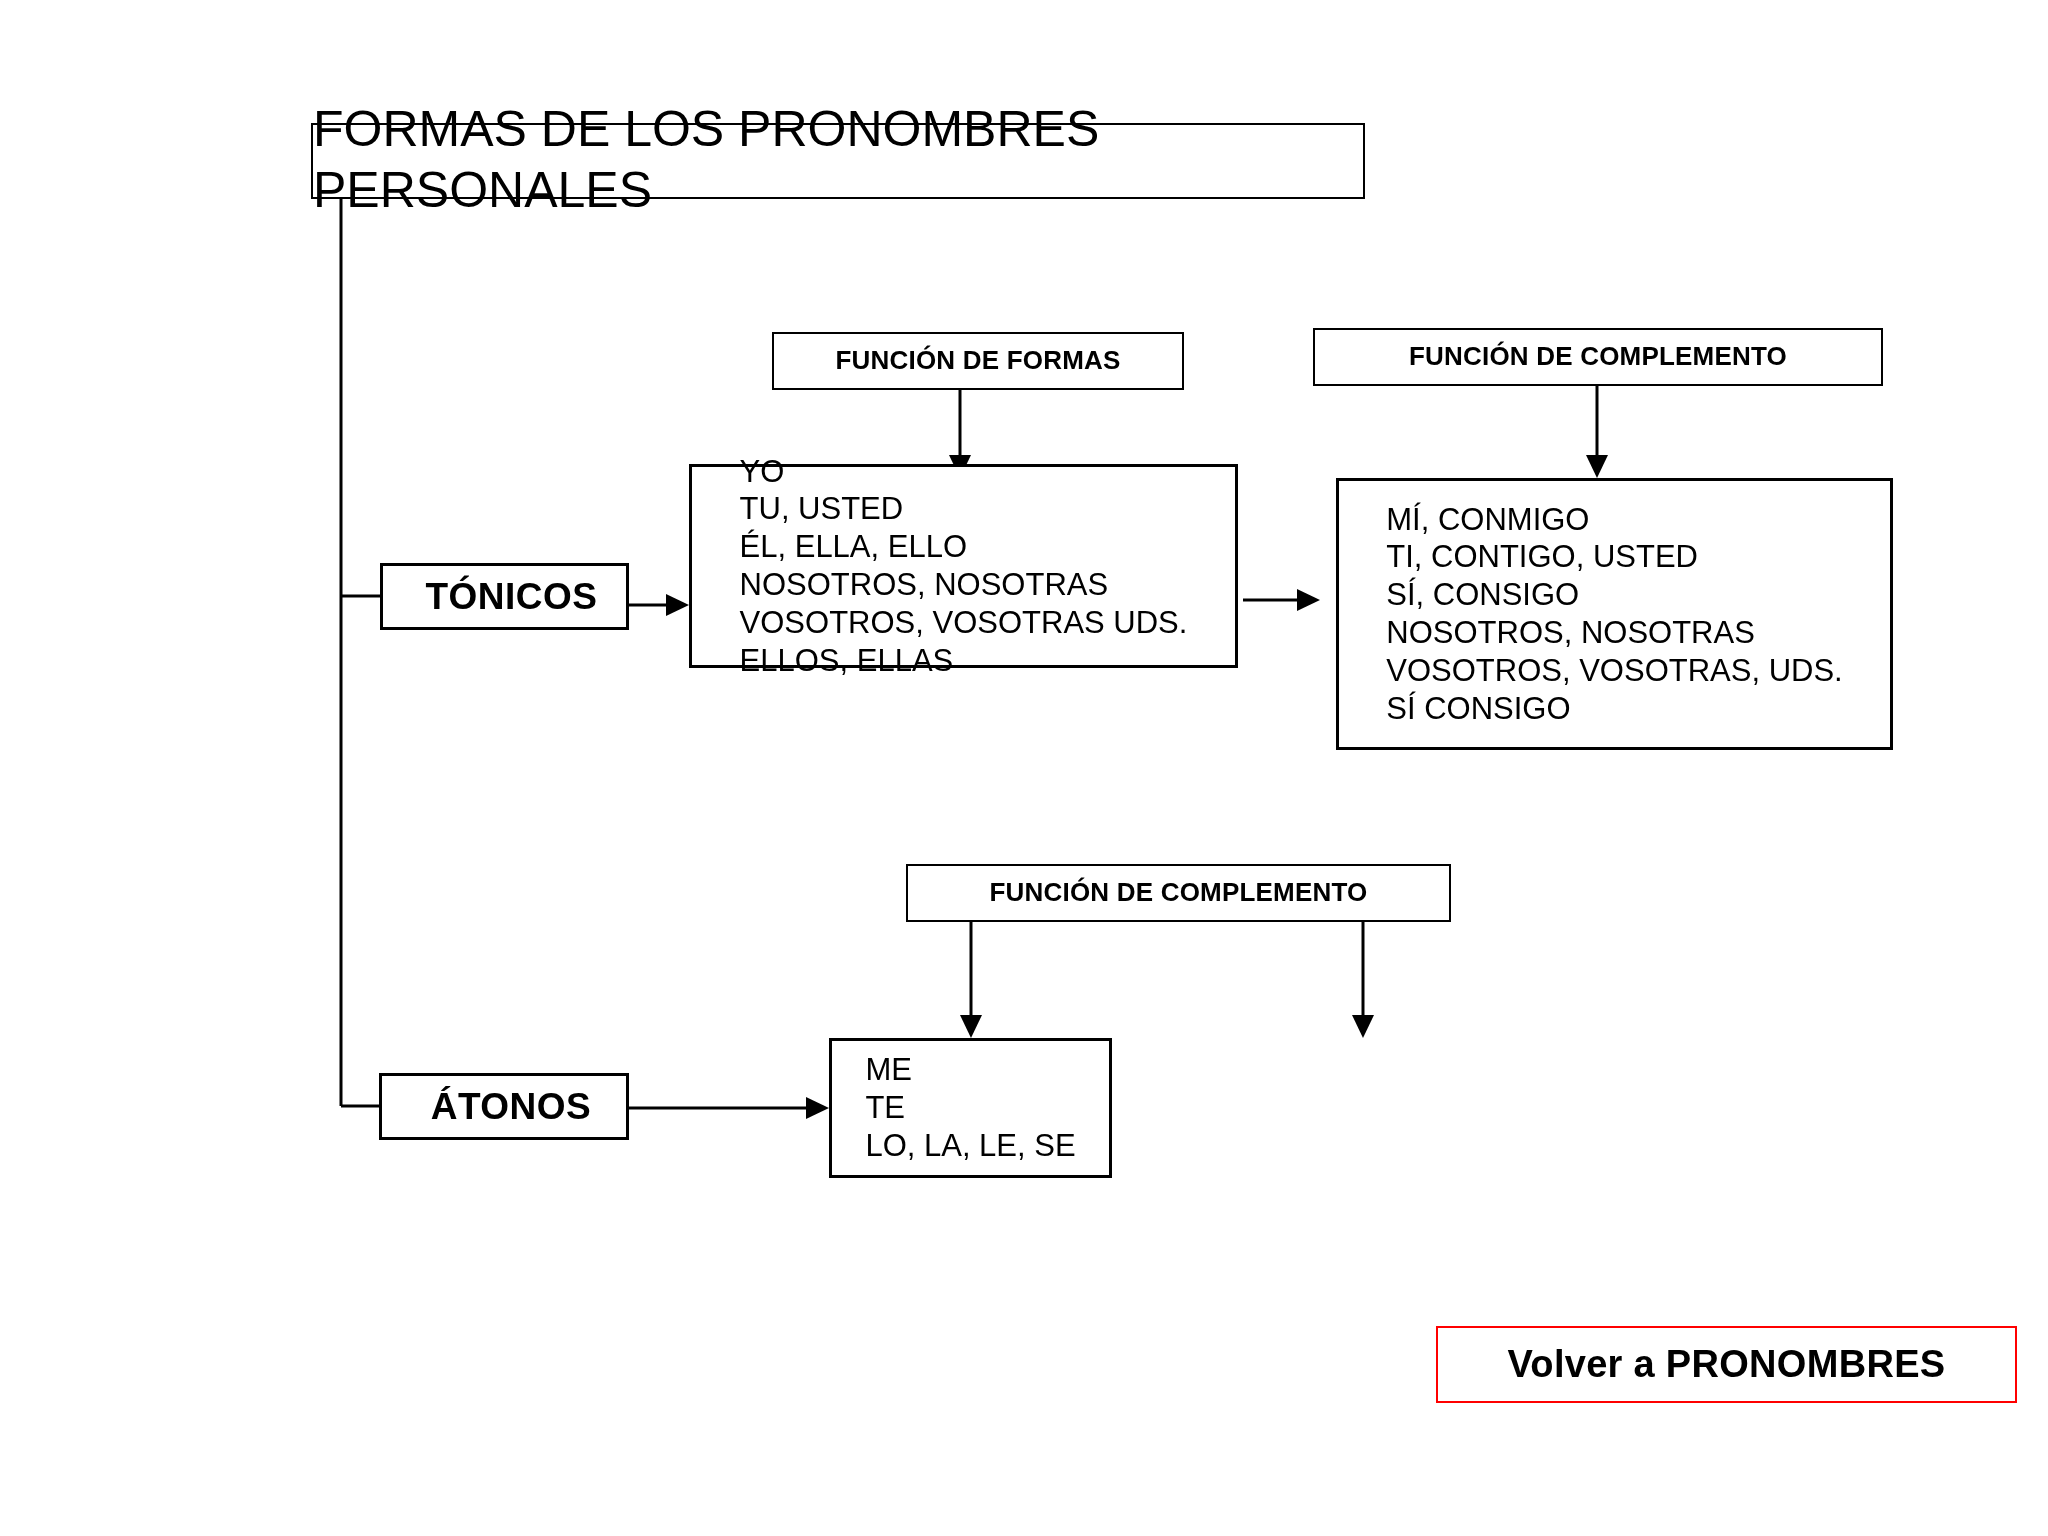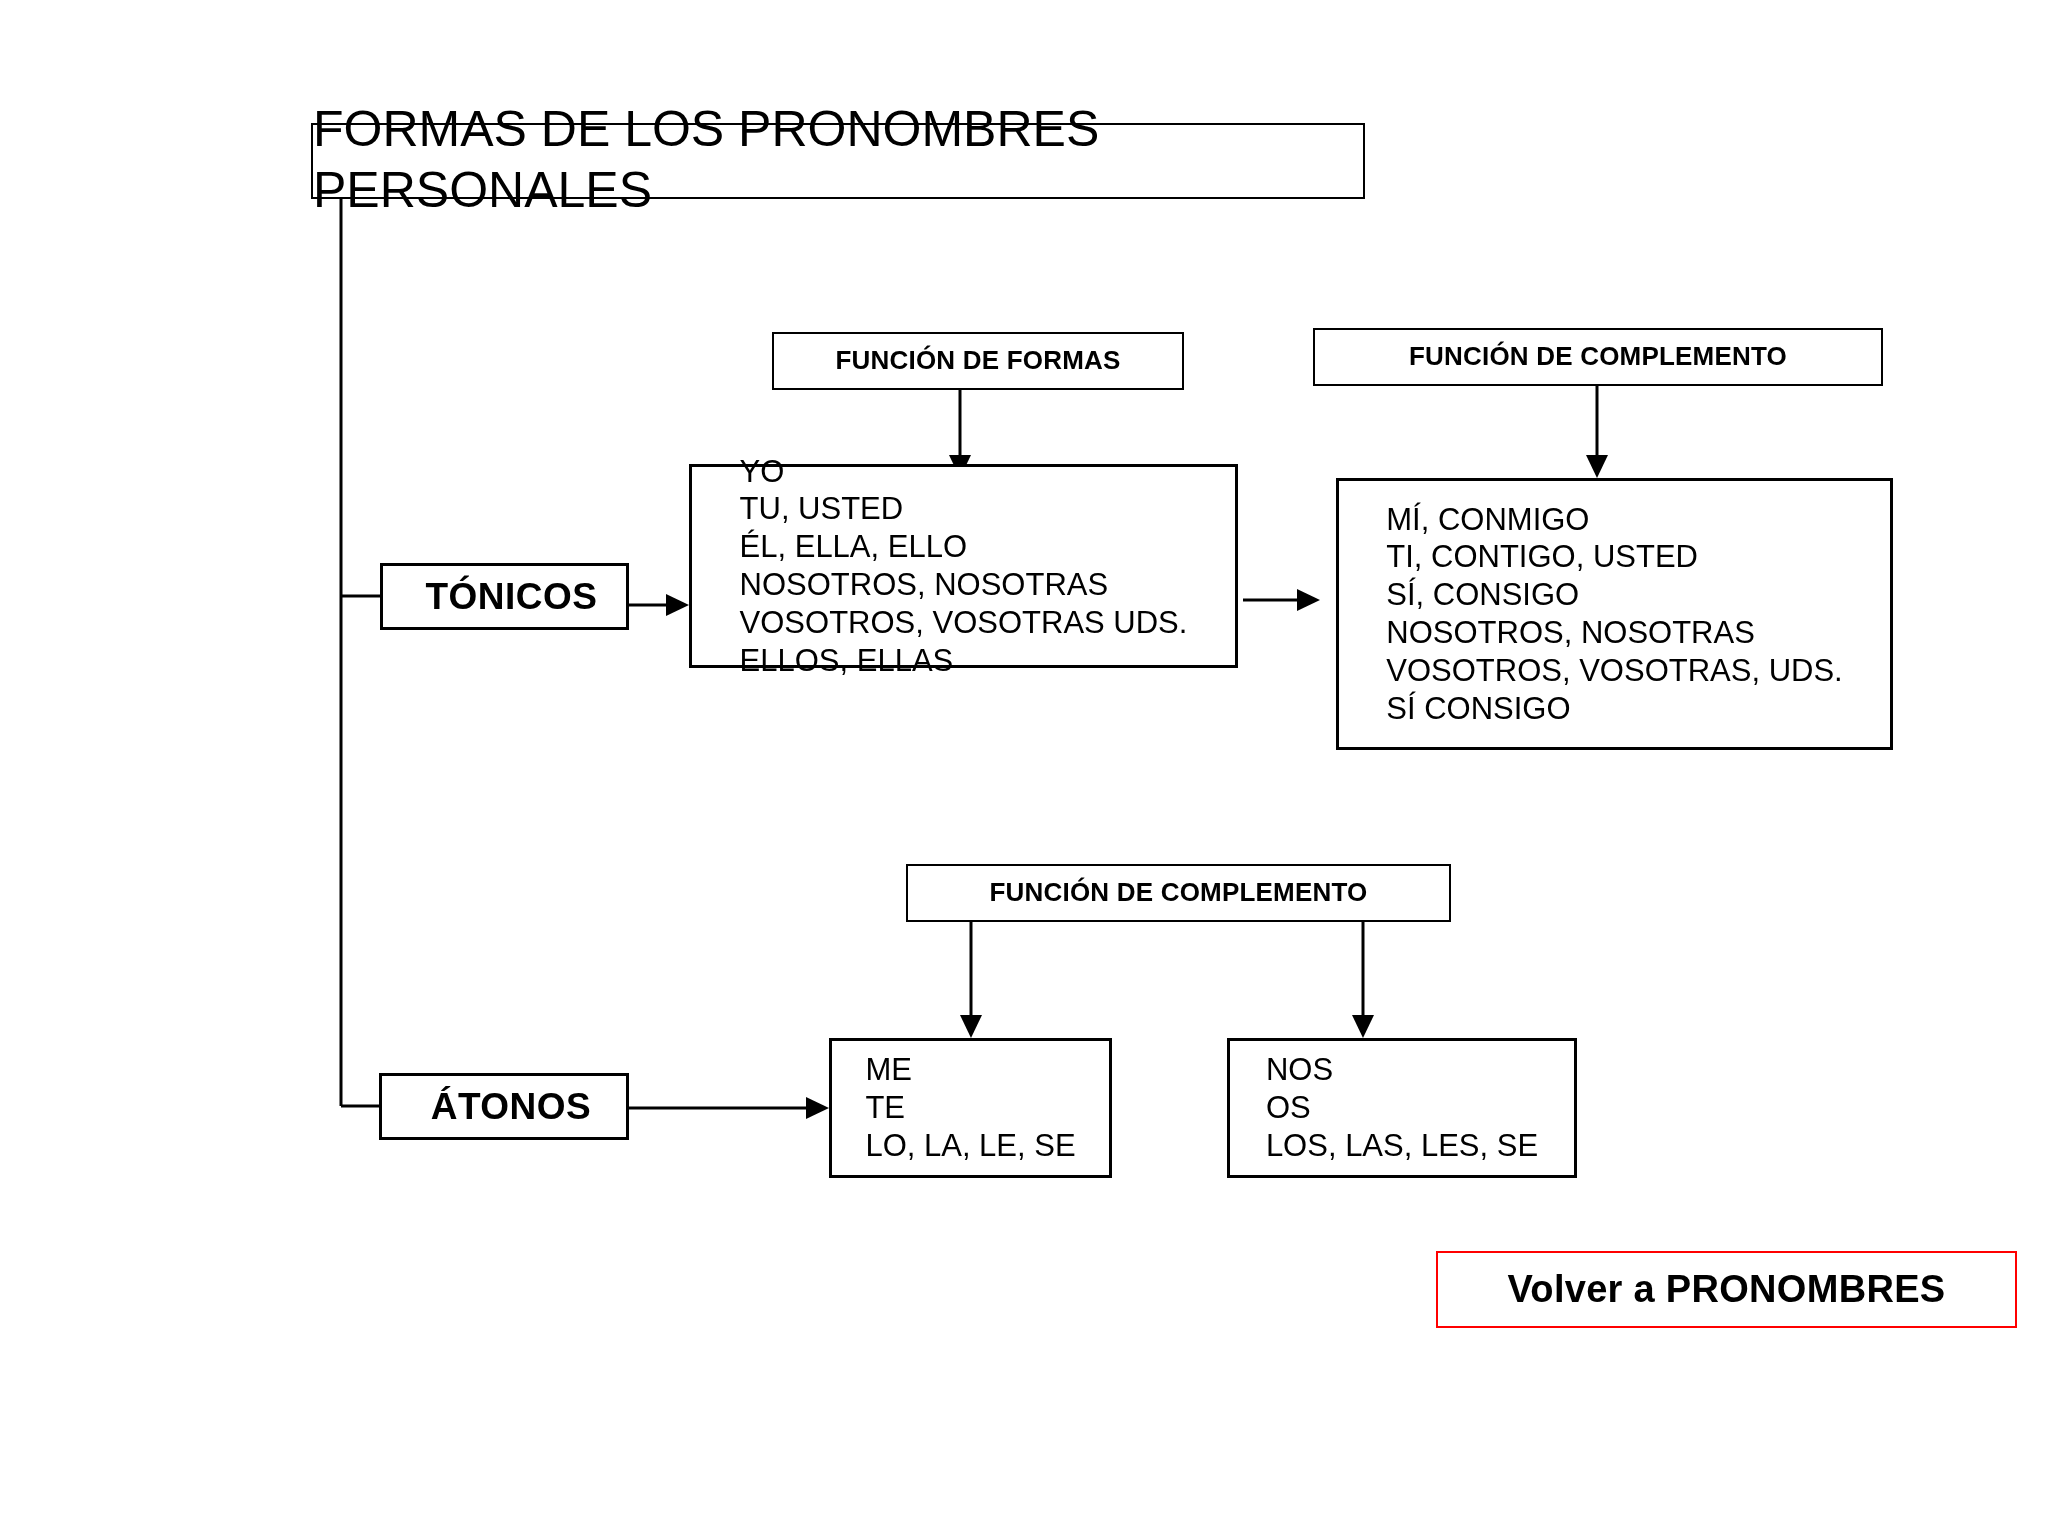--- a/index.html
+++ b/index.html
@@ -125,21 +125,21 @@
     left: 1227px;
     top: 1038px;
     width: 350px;
     height: 140px;
   }
 
   
   #back-button {
     position: absolute;
     left: 1436px;
-    top: 1251px;
+    top: 1326px;
     width: 581px;
     height: 77px;
     box-sizing: border-box;
     background: #ffffff;
     border: 2px solid #ff0000;
     display: flex;
     align-items: center;
     justify-content: center;
     font-size: 38px;
     font-weight: bold;
@@ -225,19 +225,16 @@
 TI, CONTIGO, USTED
 SÍ, CONSIGO
 NOSOTROS, NOSOTRAS
 VOSOTROS, VOSOTRAS, UDS.
 SÍ CONSIGO</div>
 
   <div class="box plist" id="list-me">ME
 TE
 LO, LA, LE, SE</div>
 
-  <div class="box plist" id="list-nos">NOS
-OS
-LOS, LAS, LES, SE</div>
 
   <div id="back-button">Volver a PRONOMBRES</div>
 
 </div>
 
 </body></html>

